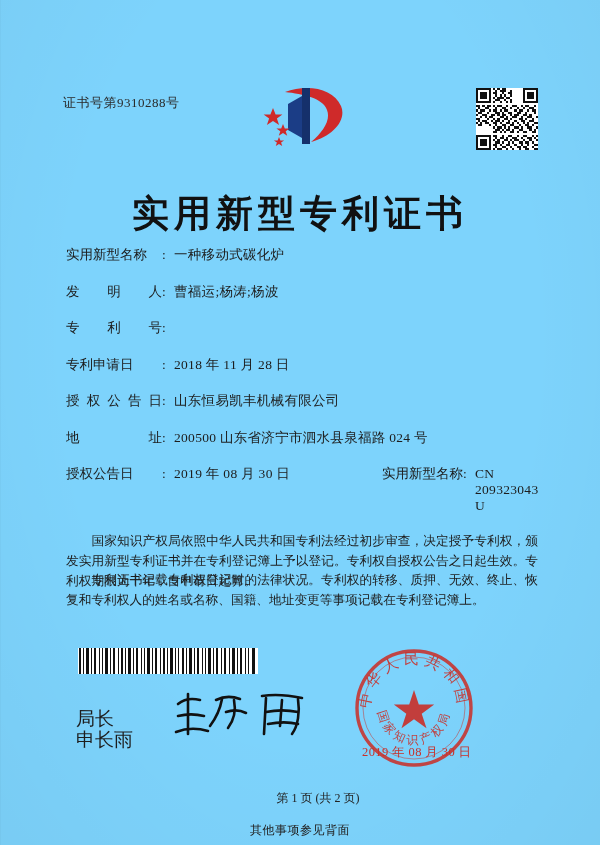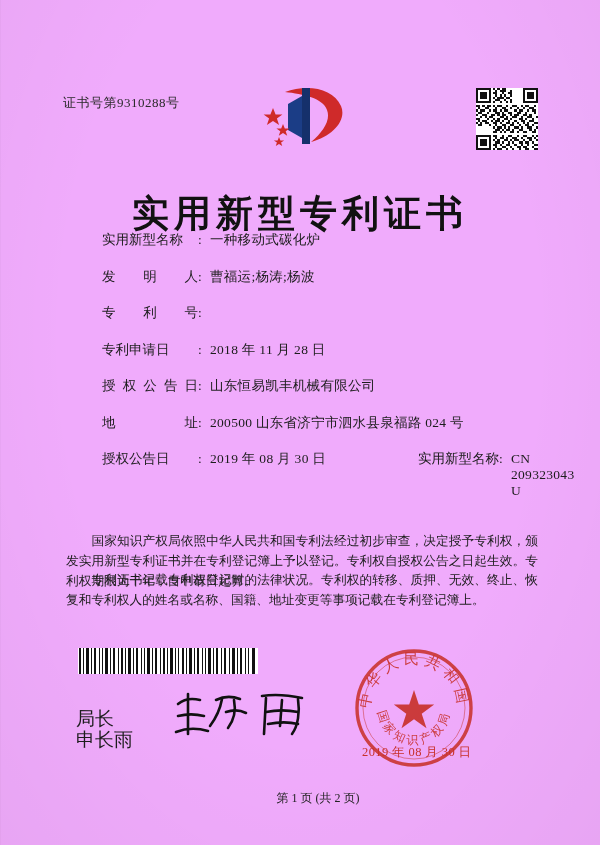--- a/index.html
+++ b/index.html
@@ -11,21 +11,21 @@
     width: 600px;
     height: 845px;
     font-family: "Liberation Serif", "DejaVu Serif", serif;
     color: #1a1a1a;
     position: relative;
     overflow: hidden;
   }
   .page {
     position: absolute;
     inset: 0;
-    background: #f0abfc;
+    background: #7dd3fc;
   }
   
   .page::before {
     content: "";
     position: absolute;
     inset: 0;
     background:
       linear-gradient(90deg, rgba(0,0,0,0.022) 0 1px, transparent 1px 6px),
       radial-gradient(ellipse at 50% 40%, rgba(255,255,255,0) 55%, rgba(0,0,0,0.035) 100%);
     pointer-events: none;
@@ -72,22 +72,21 @@
     color: #111;
     font-family: "DejaVu Serif", "Liberation Serif", serif;
     margin-top: 13px;
   }
 
   
   .fields {
     position: absolute;
     left: 66px;
     right: 60px;
-    top: 231px;
-    margin-left: 36px;
+    top: 246px;
   }
   .field-row {
     display: flex;
     align-items: baseline;
     margin-bottom: 18.5px;
     font-size: 13.5px;
     color: #1d1d1d;
   }
   .field-label {
     width: 96px;
@@ -570,14 +569,15 @@
       <text font-family="'DejaVu Serif','Liberation Serif',serif" font-size="12" fill="#c8312b" letter-spacing="3" opacity="0.9">
         <textPath href="#arcBottom" startOffset="50%" text-anchor="middle">国家知识产权局</textPath>
       </text>
       <polygon fill="#c8312b" opacity="0.92" points="62,44 66.8,58.6 82.2,58.6 69.7,67.7 74.5,82.3 62,73.2 49.5,82.3 54.3,67.7 41.8,58.6 57.2,58.6"></polygon>
     </svg>
   </div>
 
   <div class="seal-date">2019 年 08 月 30 日</div>
 
   <div class="page-no">第 1 页 (共 2 页)</div>
+  <div class="footnote">其他事项参见背面</div>
 
 </div>
 
 </body></html>

